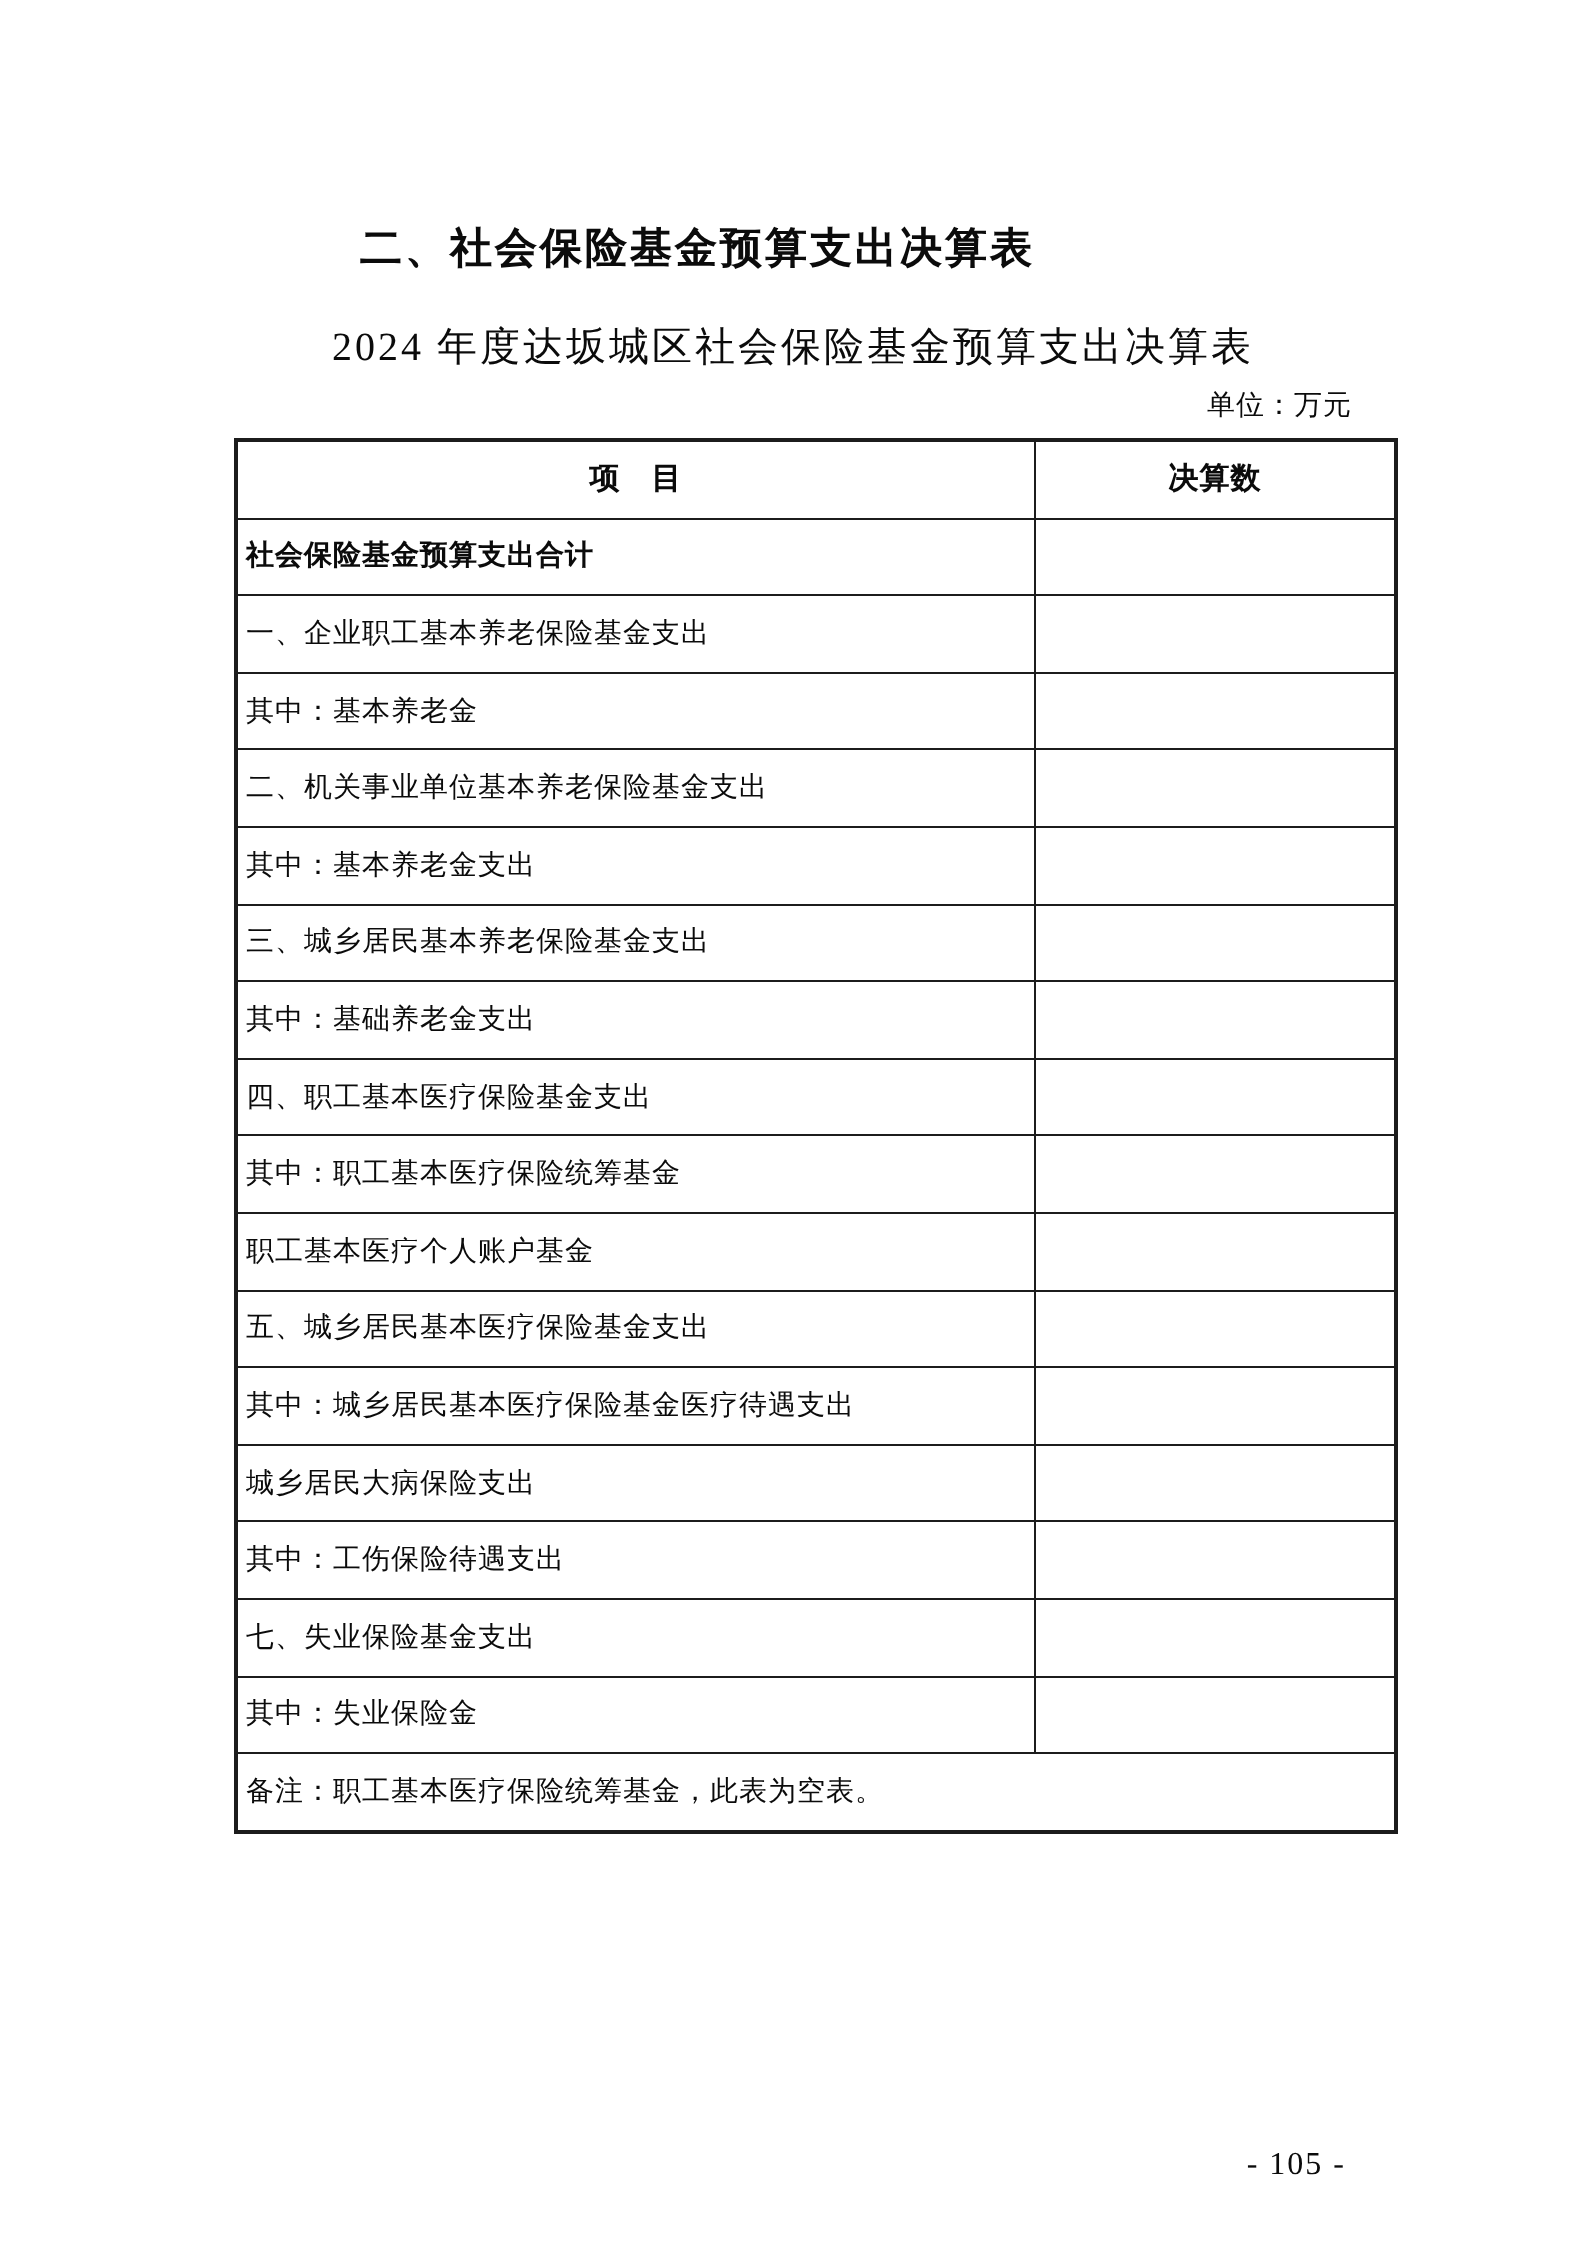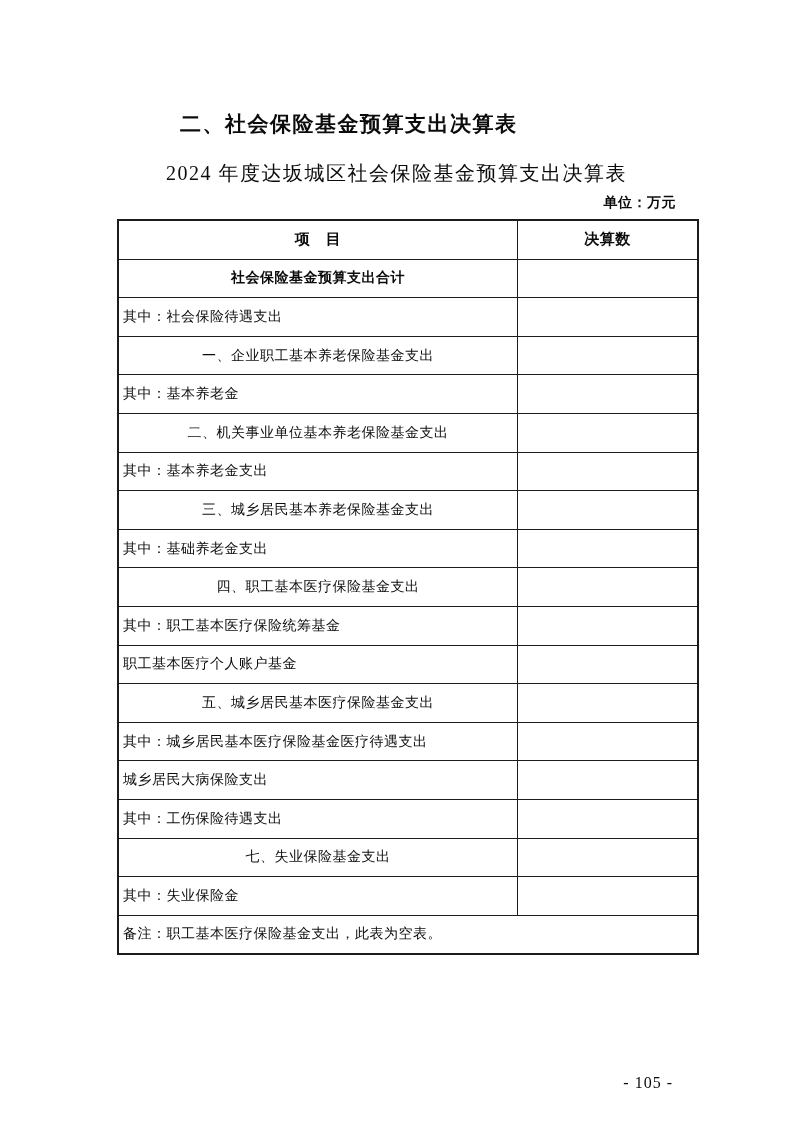--- a/index.html
+++ b/index.html
@@ -35,21 +35,21 @@
     text-align: center;
     font-size: 20px;
     letter-spacing: 1.5px;
     white-space: nowrap;
   }
   .unit {
     position: absolute;
     right: 117px;
     top: 194px;
     font-size: 14px;
-    font-weight: 700;
+    font-weight: 400;
     letter-spacing: 0.5px;
   }
   .budget-table {
     position: absolute;
     left: 117px;
     top: 219px;
     width: 561px;
     border-collapse: collapse;
     table-layout: fixed;
     border: 2px solid #1c1c1c;
@@ -67,21 +67,21 @@
   }
   .budget-table th {
     font-size: 15px;
     font-weight: 700;
     text-align: center;
   }
   .col-item  { width: 390px; }
   .col-value { width: 171px; }
   .item-cell { text-align: left; }
   .value-cell { text-align: right; }
-  .indent-0 { padding-left: 8px; text-align: center; }
+  .indent-0 { padding-left: 8px; }
   .indent-1 { padding-left: 38px; }
   .indent-2 { padding-left: 95px; }
   .indent-3 { padding-left: 106px; }
   .bold { font-weight: 700; }
   .remark {
     text-align: left;
     padding-left: 8px;
   }
   .page-number {
     position: absolute;
@@ -105,24 +105,20 @@
   <table class="budget-table">
     <thead>
       <tr>
         <th class="col-item">项　目</th>
         <th class="col-value">决算数</th>
       </tr>
     </thead>
     <tbody id="rows-body">
         <tr>
           <td class="item-cell indent-0 bold">社会保险基金预算支出合计</td>
-          <td class="value-cell"></td>
-        </tr>
-        <tr>
-          <td class="item-cell indent-1">其中：社会保险待遇支出</td>
           <td class="value-cell"></td>
         </tr>
         <tr>
           <td class="item-cell indent-0">一、企业职工基本养老保险基金支出</td>
           <td class="value-cell"></td>
         </tr>
         <tr>
           <td class="item-cell indent-1">其中：基本养老金</td>
           <td class="value-cell"></td>
         </tr>
@@ -174,20 +170,20 @@
           <td class="item-cell indent-0">七、失业保险基金支出</td>
           <td class="value-cell"></td>
         </tr>
         <tr>
           <td class="item-cell indent-1">其中：失业保险金</td>
           <td class="value-cell"></td>
         </tr>
       </tbody>
     <tfoot>
       <tr>
-        <td colspan="2" class="remark">备注：职工基本医疗保险基金支出，此表为空表。</td>
+        <td colspan="2" class="remark">备注：职工基本医疗保险统筹基金，此表为空表。</td>
       </tr>
     </tfoot>
   </table>
 
   <div class="page-number">- 105 -</div>
 
 </div>
 
 </body></html>

